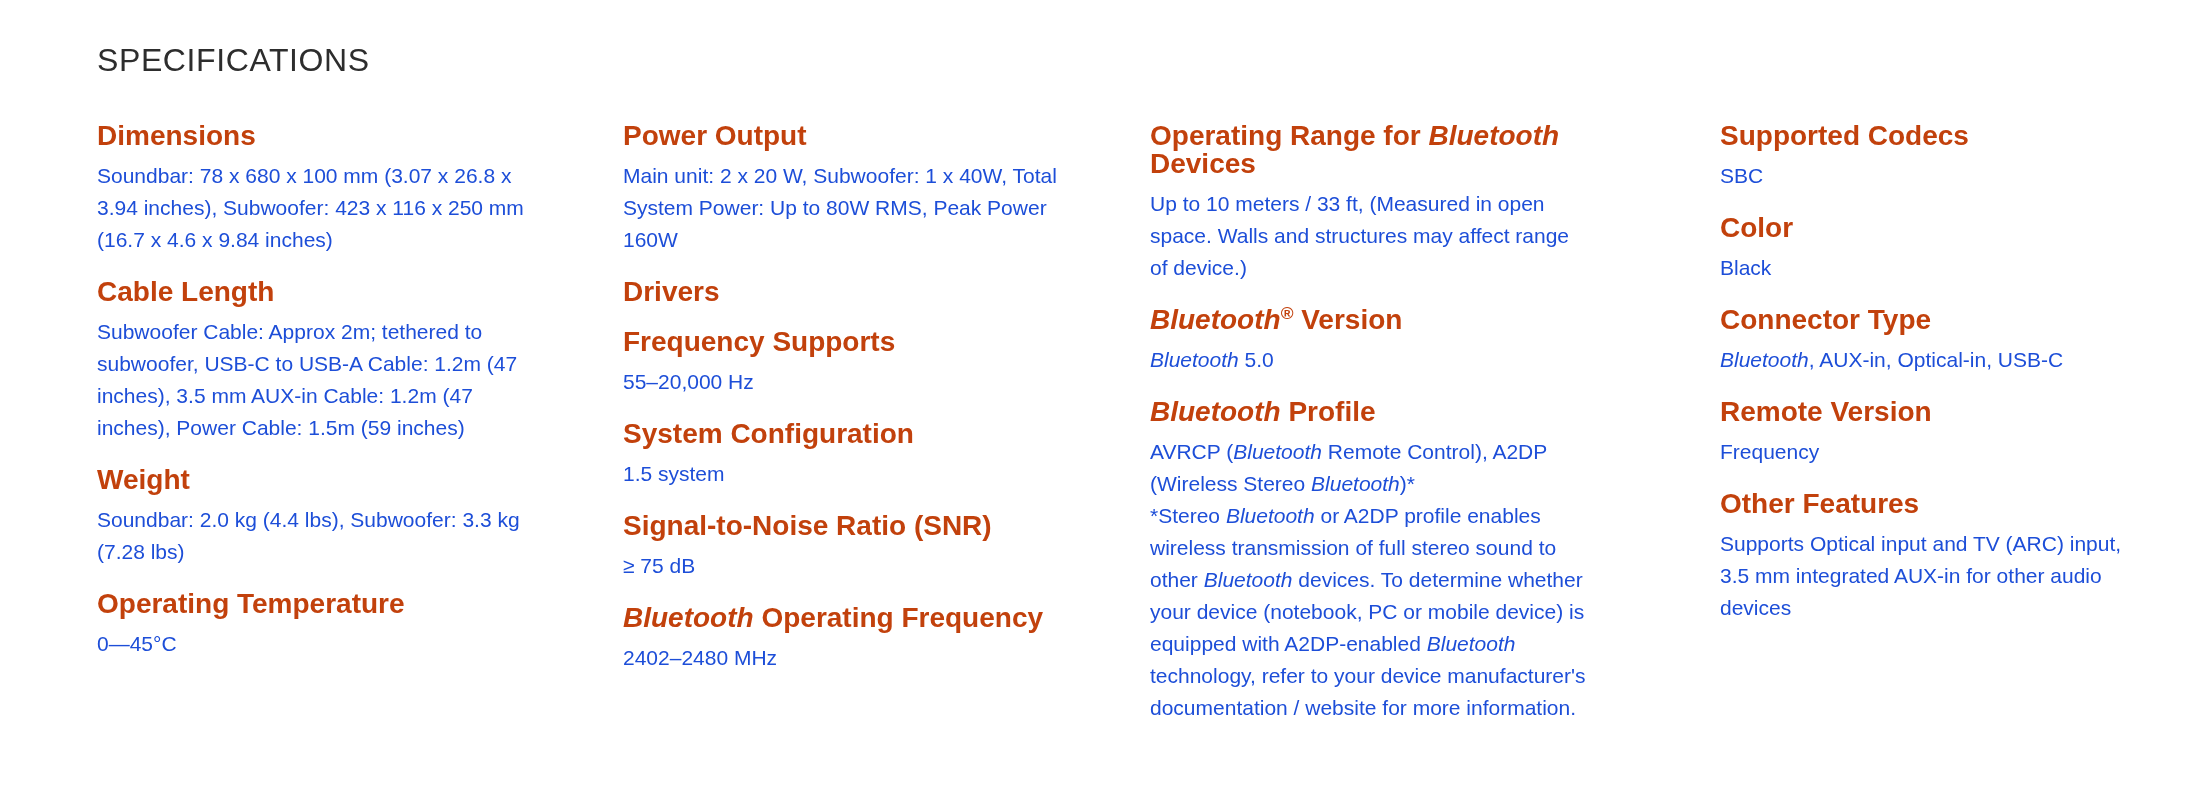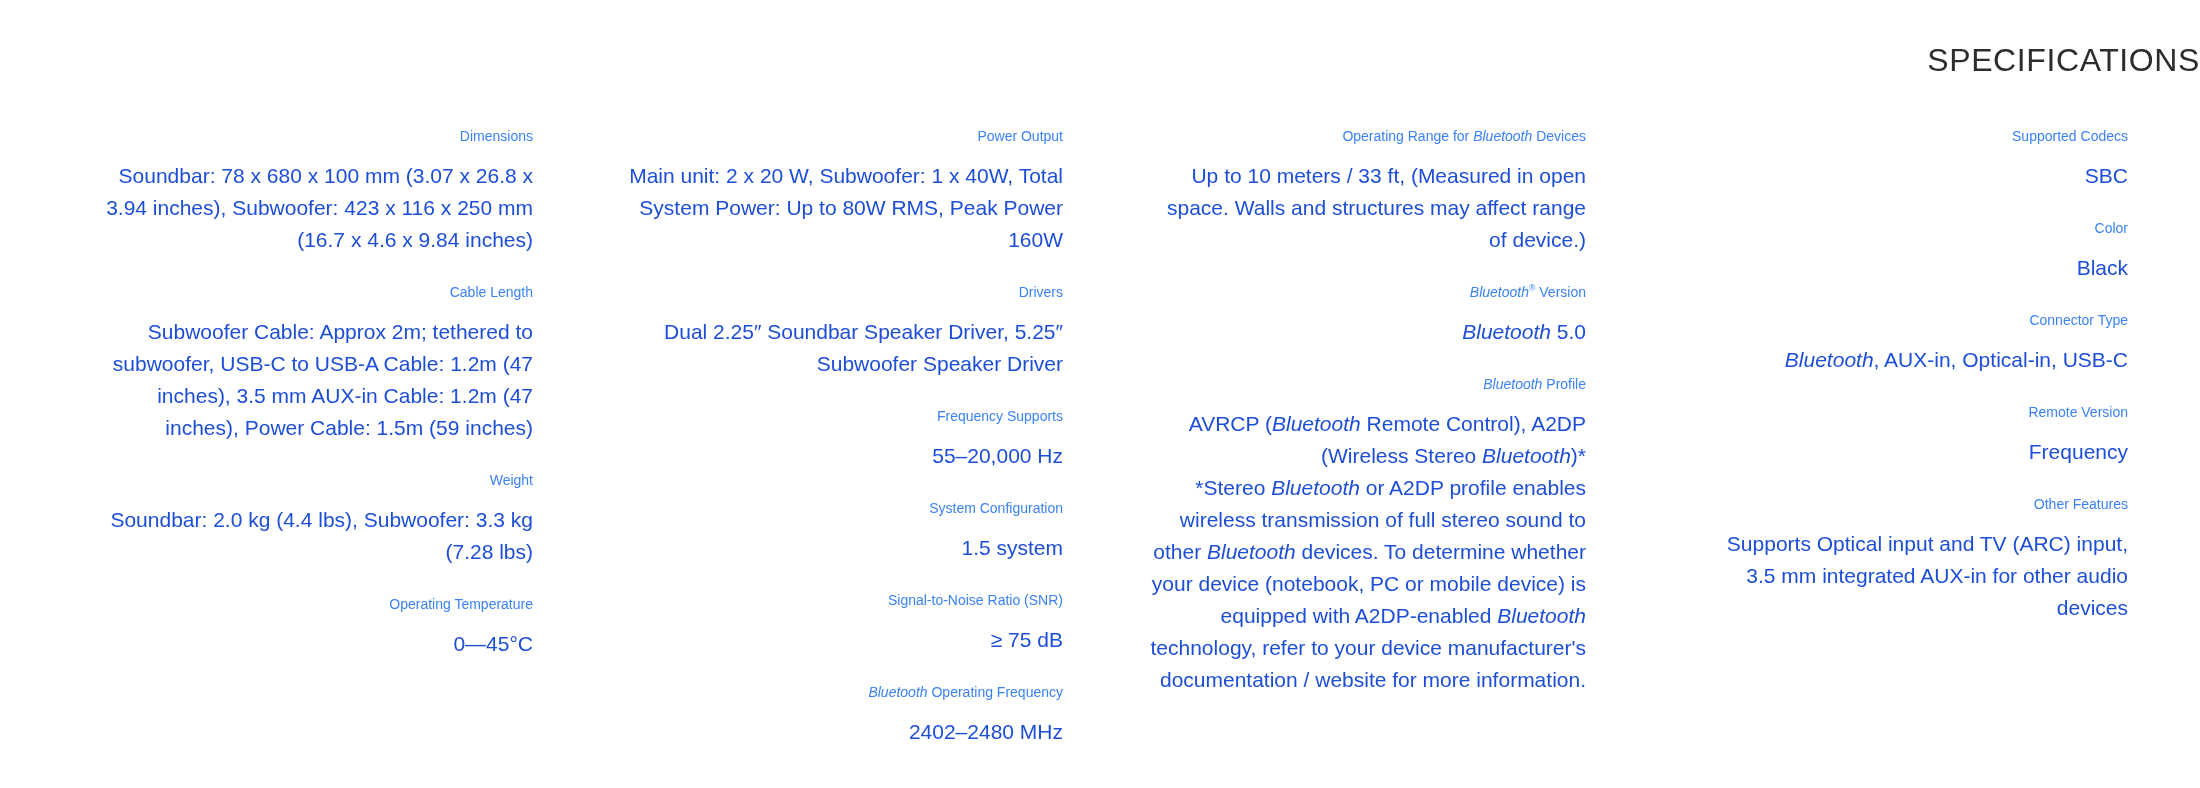--- a/index.html
+++ b/index.html
@@ -7,44 +7,43 @@
     padding: 0;
     background: #ffffff;
     width: 2200px;
     height: 788px;
     overflow: hidden;
     font-family: "Liberation Sans", "DejaVu Sans", sans-serif;
   }
   .specs-container {
     padding: 40px 0 0 97px;
     box-sizing: border-box;
-    text-align: right;
   }
   h1.page-title {
     font-size: 32px;
     line-height: 40px;
     font-weight: 400;
     color: #2d2d2d;
     letter-spacing: 0.6px;
     margin: 0 0 20px 0;
   }
   .columns {
     display: flex;
     align-items: flex-start;
   }
   .col { flex: 0 0 auto; }
   .col-1 { width: 436px; margin-right: 90px; }
   .col-2 { width: 440px; margin-right: 87px; }
   .col-3 { width: 436px; margin-right: 134px; }
   .col-4 { width: 408px; }
   h3.spec-heading {
-    font-size: 14px;
+    font-size: 28px;
     line-height: 28px;
-    font-weight: 400;
-    color: #3b82f6;
+    font-weight: 700;
+    color: #c2410c;
     margin: 22px 0 10px 0;
   }
   p.spec-value {
     font-size: 21px;
     line-height: 32px;
     font-weight: 400;
     color: #1d4ed8;
     margin: 0;
   }
   sup { font-size: 62%; line-height: 0; }
@@ -77,21 +76,20 @@
       </div>
     </div>
 
     <div class="col col-2">
       <div class="spec-block">
         <h3 class="spec-heading"><span>Power Output</span></h3>
         <p class="spec-value"><span>Main unit: 2 x 20 W, Subwoofer: 1 x 40W, Total System Power: Up to 80W RMS, Peak Power 160W</span></p>
       </div>
       <div class="spec-block">
         <h3 class="spec-heading"><span>Drivers</span></h3>
-        <p class="spec-value"><span>Dual 2.25″ Soundbar Speaker Driver, 5.25″ Subwoofer Speaker Driver</span></p>
       </div>
       <div class="spec-block">
         <h3 class="spec-heading"><span>Frequency Supports</span></h3>
         <p class="spec-value"><span>55–20,000 Hz</span></p>
       </div>
       <div class="spec-block">
         <h3 class="spec-heading"><span>System Configuration</span></h3>
         <p class="spec-value"><span>1.5 system</span></p>
       </div>
       <div class="spec-block">

